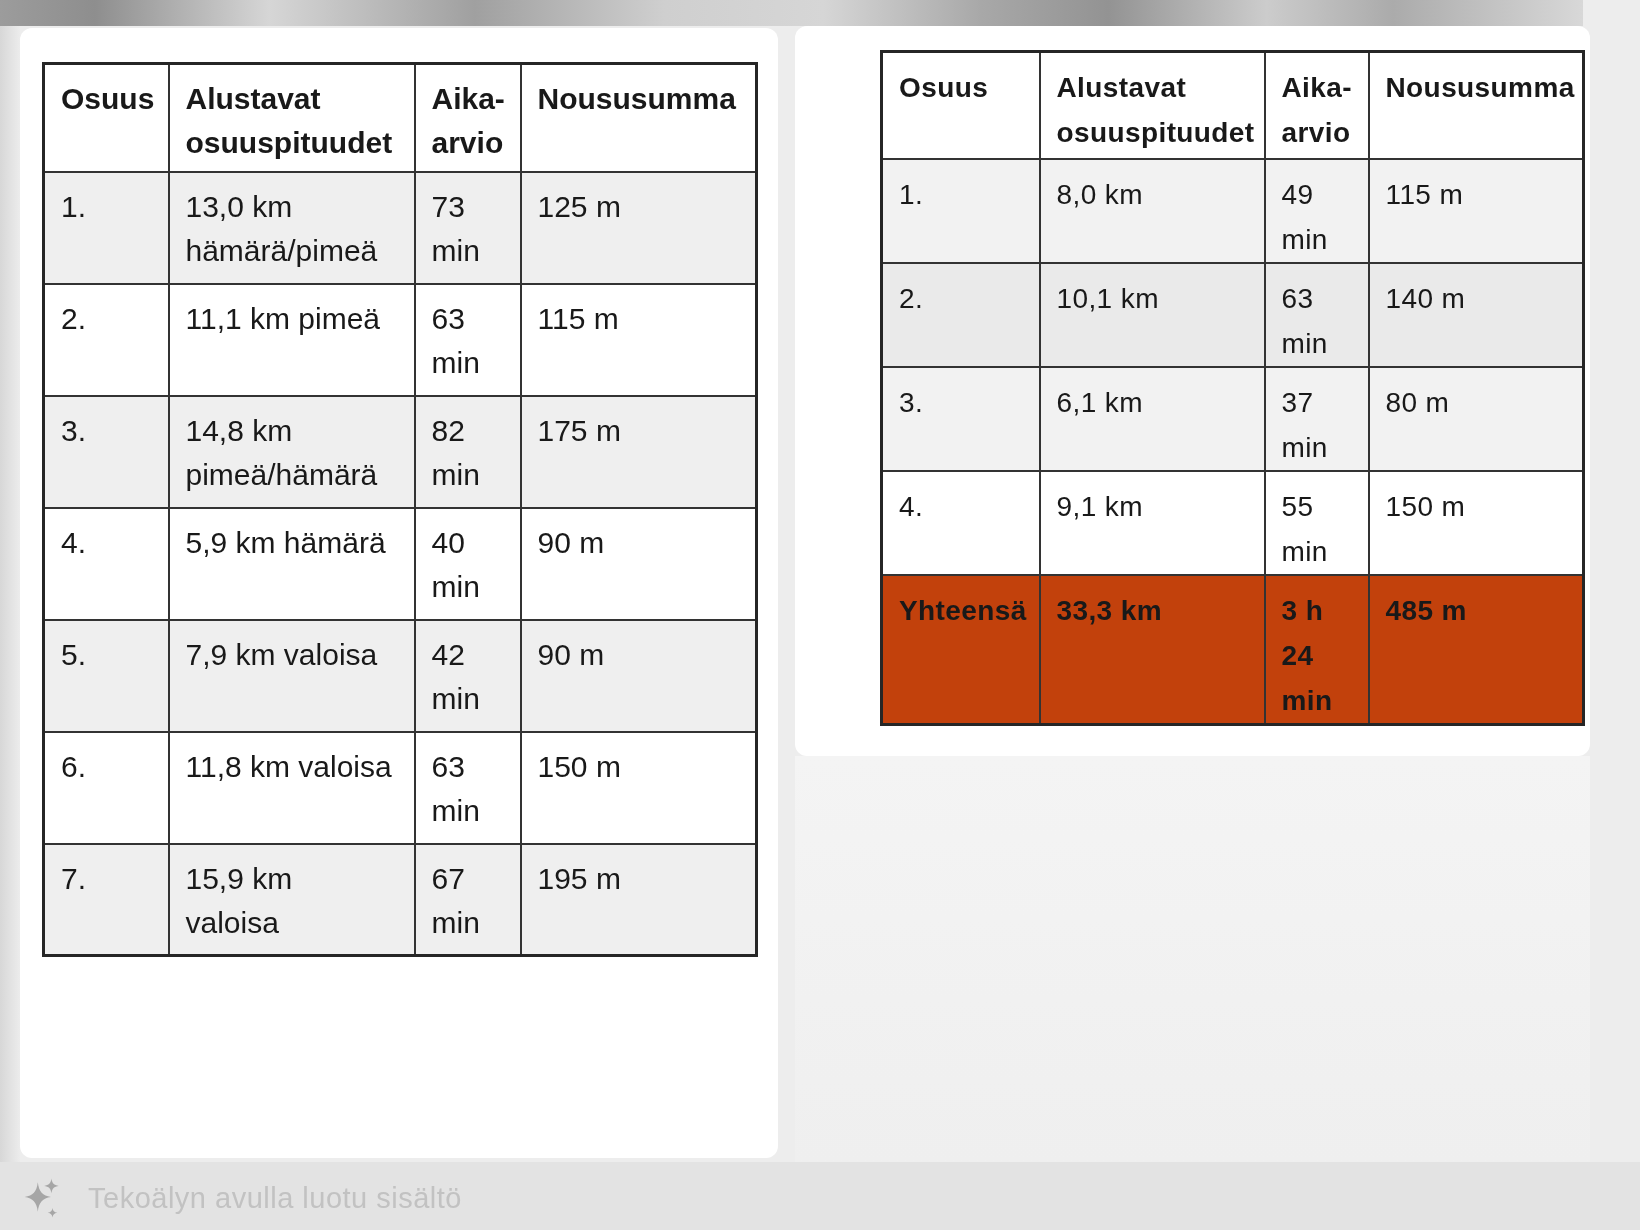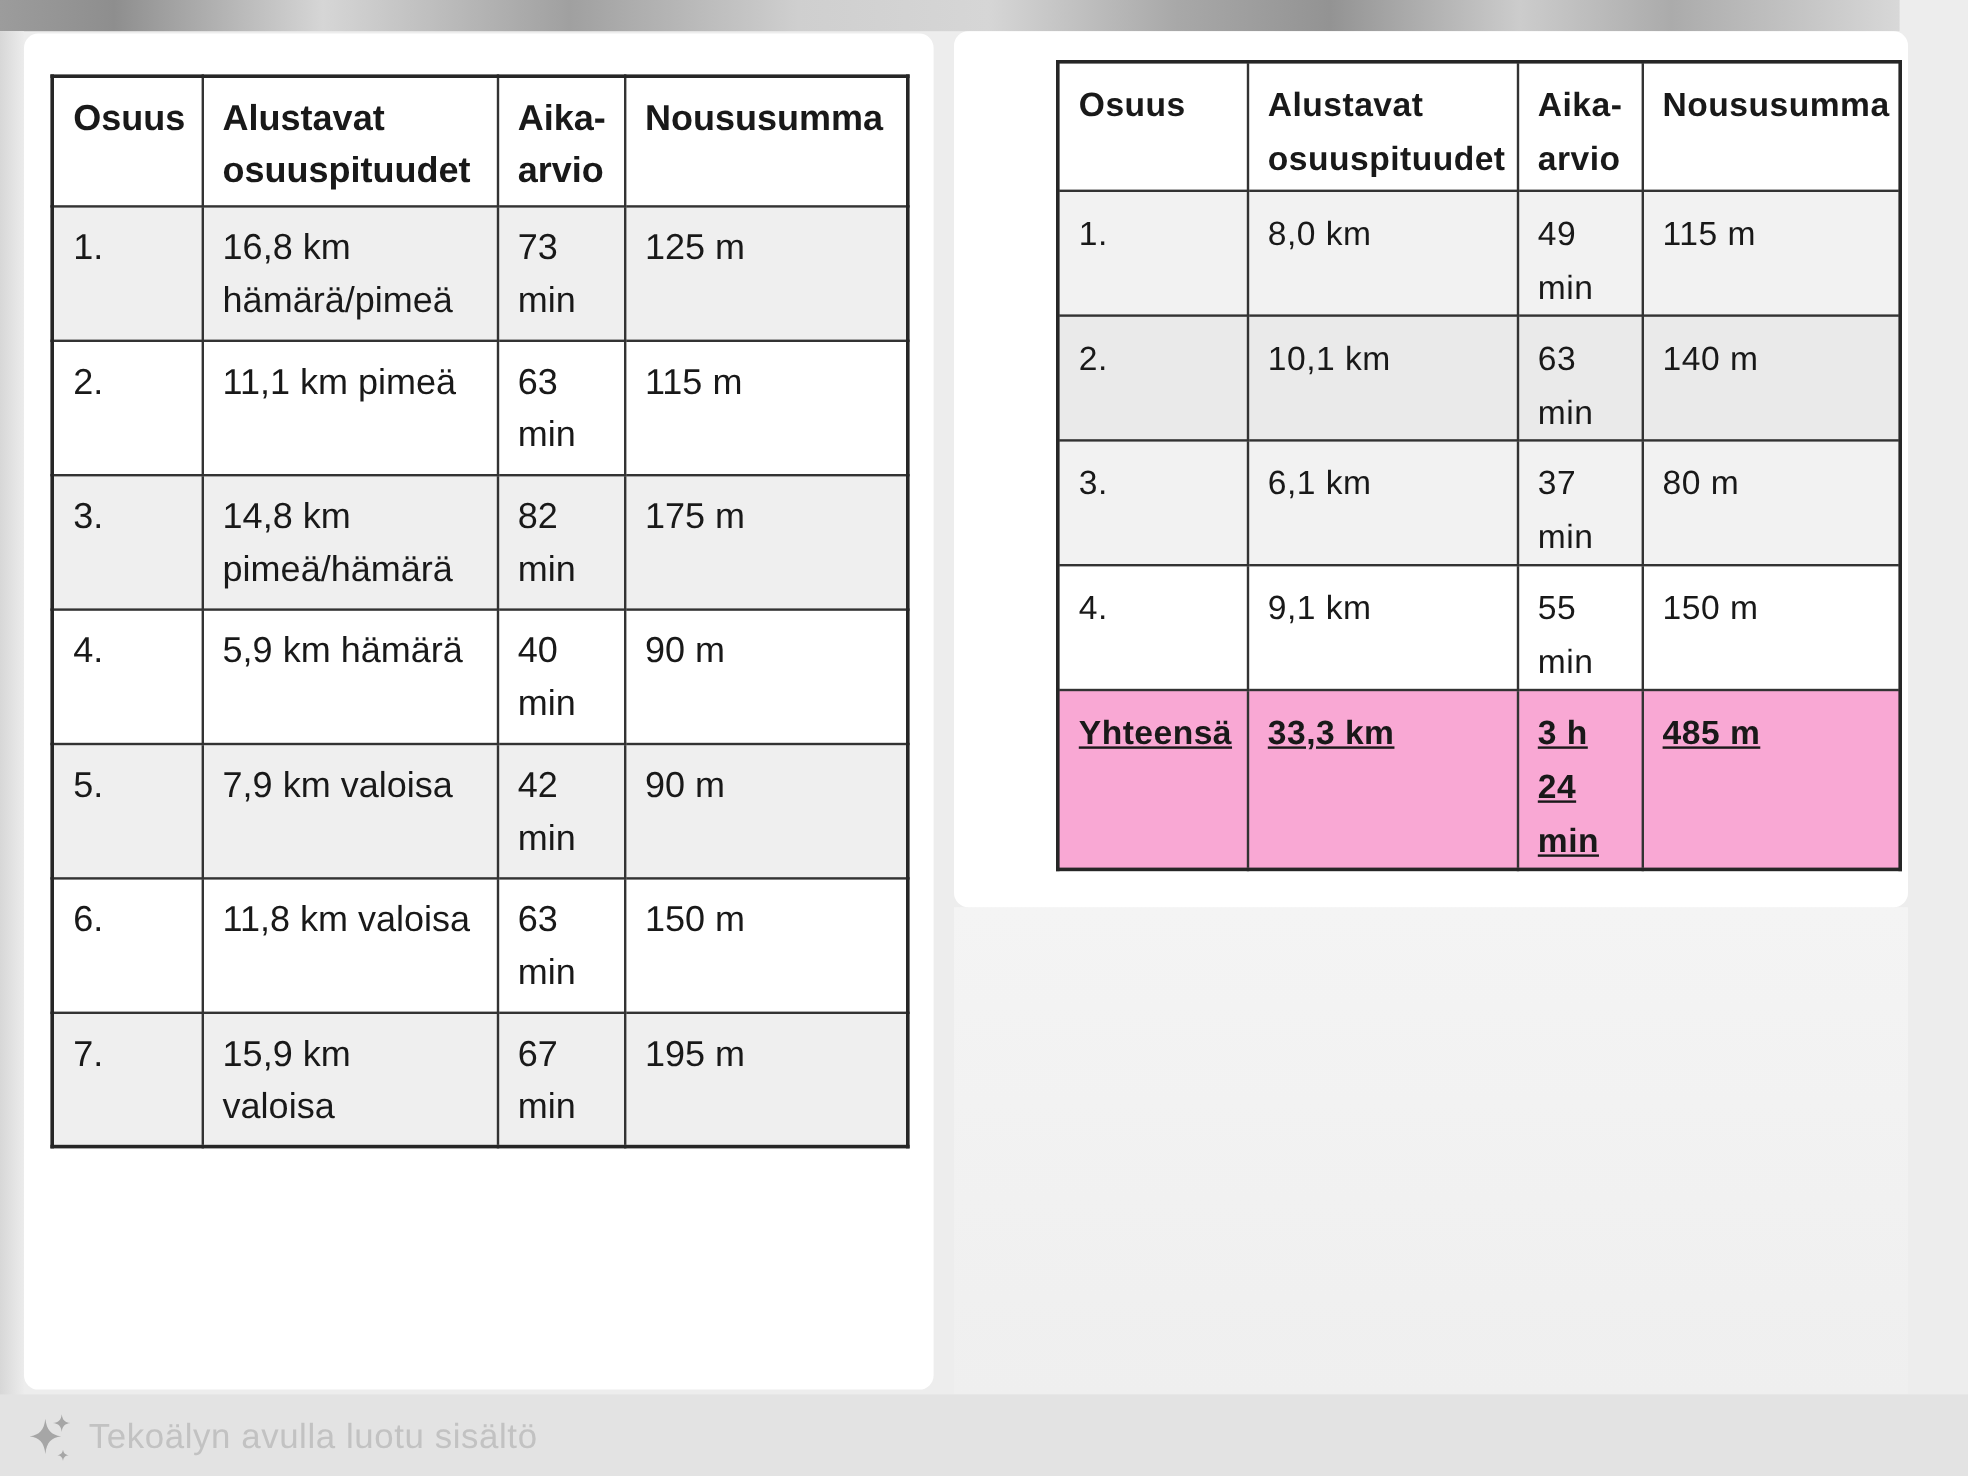--- a/index.html
+++ b/index.html
@@ -51,25 +51,25 @@
   }
   
   .t-right{left:85px;top:24px;width:702px;}
   .t-right th,.t-right td{
     font-size:28px;line-height:45px;letter-spacing:0.4px;padding:12px 6px 0 16px;
   }
 
   .shade{background:#efefef;}
   .shade-a{background:#f2f2f2;}
   .shade-b{background:#eaeaea;}
-  .shade-t{background:#f9a8d4;text-decoration:underline;}
+  .shade-t{background:#c2410c;}
 
   .footer{
     position:absolute;left:24px;top:1176px;height:44px;
-    display:flex;align-items:center;gap:14px;
+    display:flex;align-items:center;gap:28px;
   }
   .footer .label{
     font-size:29px;color:#c2c2c2;letter-spacing:0.5px;
   }
   .footer svg{display:block;}
 </style>
 </head>
 <body>
 
 <div class="top-band"></div>
@@ -89,21 +89,21 @@
         <tr style="height:108px">
       <th>Osuus</th>
       <th>Alustavat
 osuuspituudet</th>
       <th>Aika-
 arvio</th>
       <th>Noususumma</th>
     </tr>
     <tr style="height:112px" class="shade">
       <td>1.</td>
-      <td>16,8 km
+      <td>13,0 km
 hämärä/pimeä</td>
       <td>73
 min</td>
       <td>125 m</td>
     </tr>
     <tr style="height:112px">
       <td>2.</td>
       <td>11,1 km pimeä</td>
       <td>63
 min</td>

